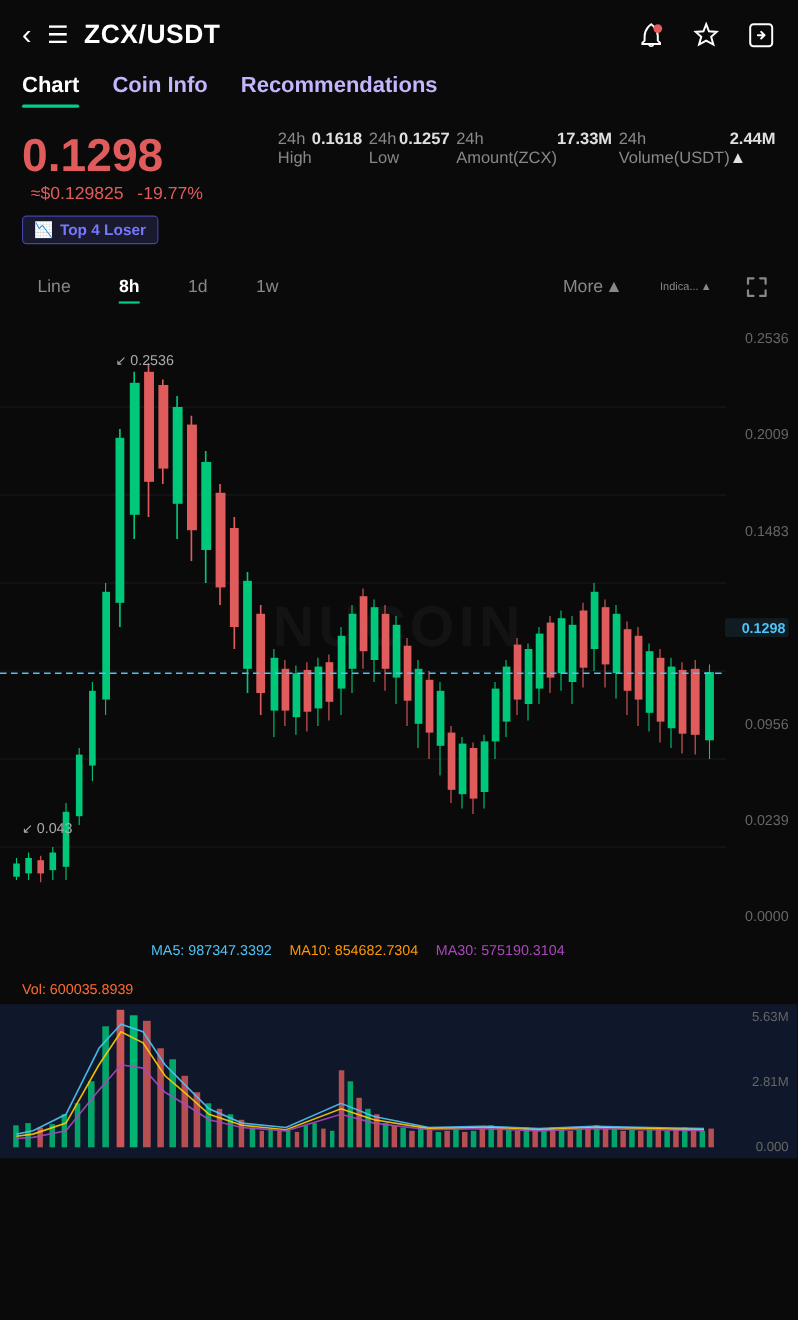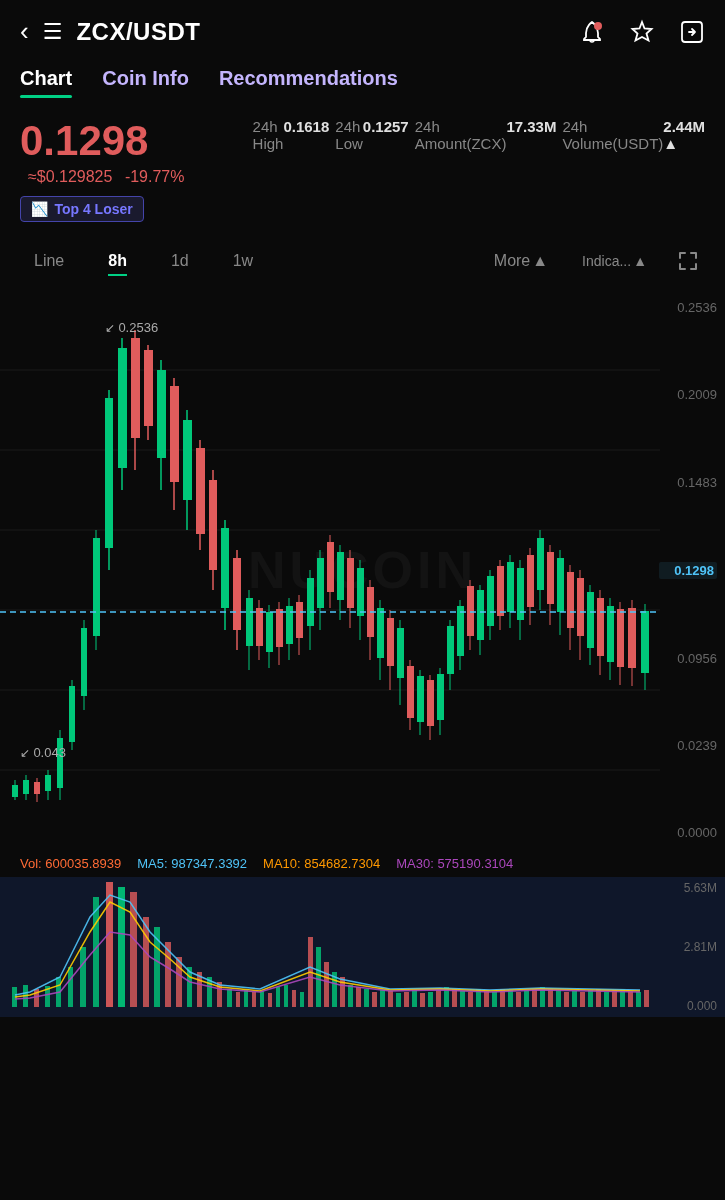--- a/index.html
+++ b/index.html
@@ -154,21 +154,21 @@
       gap: 2px;
       font-size: 16px;
       color: #888;
       padding: 6px 10px;
       cursor: pointer;
     }
     .ctrl-indicators {
       display: flex;
       align-items: center;
       gap: 2px;
-      font-size: 14px;
+      font-size: 10px;
       color: #888;
       padding: 6px 8px;
       cursor: pointer;
     }
     .ctrl-fullscreen {
       font-size: 20px;
       color: #888;
       padding: 6px 6px;
       cursor: pointer;
     }
@@ -244,21 +244,21 @@
     }
 
     
     .volume-labels {
       padding: 6px 20px;
       font-size: 13px;
       display: flex;
       gap: 16px;
       flex-wrap: wrap;
     }
-    .vol-label { color: #ff6b35; }
+    .vol-label { color: #ff6b35; margin-top: 36px; }
     .vol-ma5 { color: #4fc3f7; }
     .vol-ma10 { color: #ff9800; }
     .vol-ma30 { color: #ab47bc; }
 
     
     .volume-chart {
       width: 100%;
       height: 140px;
       position: relative;
       background: #0f172a;

